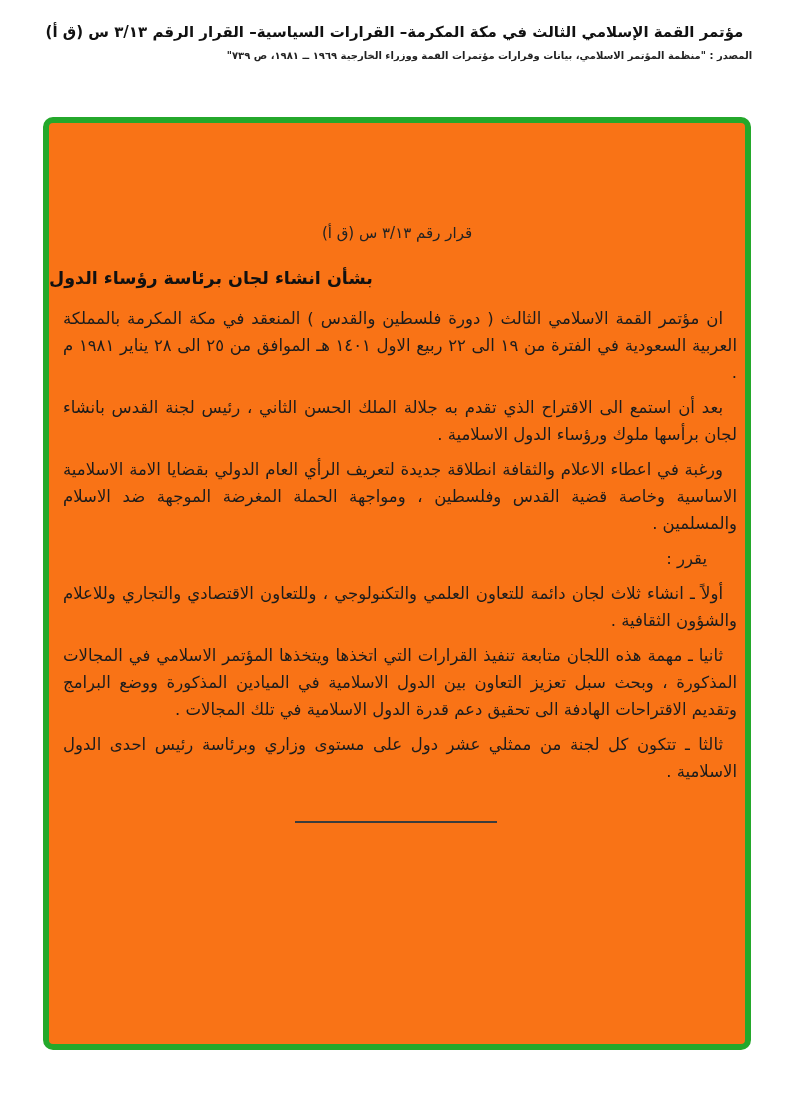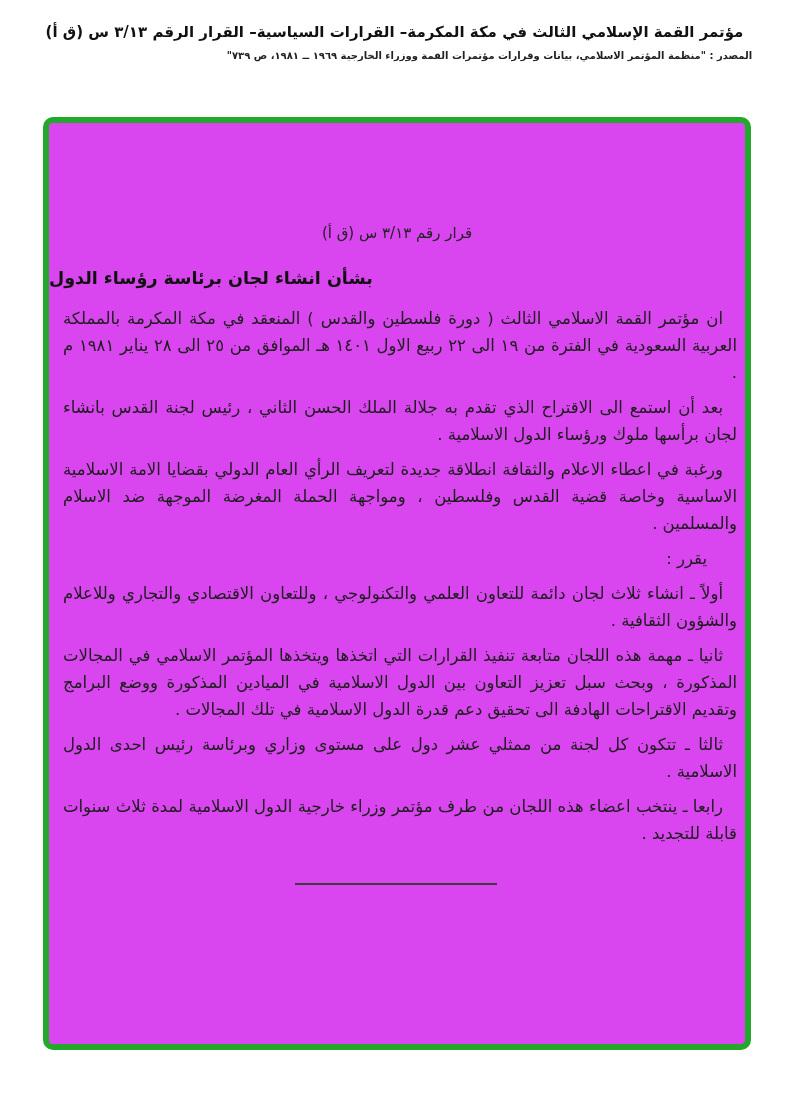--- a/index.html
+++ b/index.html
@@ -45,21 +45,21 @@
   
   .frame {
     position: absolute;
     left: 43px;
     top: 117px;
     width: 708px;
     height: 933px;
     box-sizing: border-box;
     border: 6px solid #24a82b;
     border-radius: 10px;
-    background: #d946ef;
+    background: #f97316;
     padding-top: 100px;
   }
 
   .doc-title {
     direction: rtl;
     text-align: center;
     font-size: 15px;
     line-height: 20px;
     color: #222222;
   }
@@ -125,21 +125,20 @@
       <p class="para">ورغبة في اعطاء الاعلام والثقافة انطلاقة جديدة لتعريف الرأي العام الدولي بقضايا الامة الاسلامية الاساسية وخاصة قضية القدس وفلسطين ، ومواجهة الحملة المغرضة الموجهة ضد الاسلام والمسلمين .</p>
 
       <p class="para decision">يقرر :</p>
 
       <p class="para">أولاً ـ انشاء ثلاث لجان دائمة للتعاون العلمي والتكنولوجي ، وللتعاون الاقتصادي والتجاري وللاعلام والشؤون الثقافية .</p>
 
       <p class="para">ثانيا ـ مهمة هذه اللجان متابعة تنفيذ القرارات التي اتخذها ويتخذها المؤتمر الاسلامي في المجالات المذكورة ، وبحث سبل تعزيز التعاون بين الدول الاسلامية في الميادين المذكورة ووضع البرامج وتقديم الاقتراحات الهادفة الى تحقيق دعم قدرة الدول الاسلامية في تلك المجالات .</p>
 
       <p class="para">ثالثا ـ تتكون كل لجنة من ممثلي عشر دول على مستوى وزاري وبرئاسة رئيس احدى الدول الاسلامية .</p>
 
-      <p class="para">رابعا ـ ينتخب اعضاء هذه اللجان من طرف مؤتمر وزراء خارجية الدول الاسلامية لمدة ثلاث سنوات قابلة للتجديد .</p>
 
 
       <div class="divider"></div>
 
     </div>
   </div>
 
 </div>
 
 </body></html>

